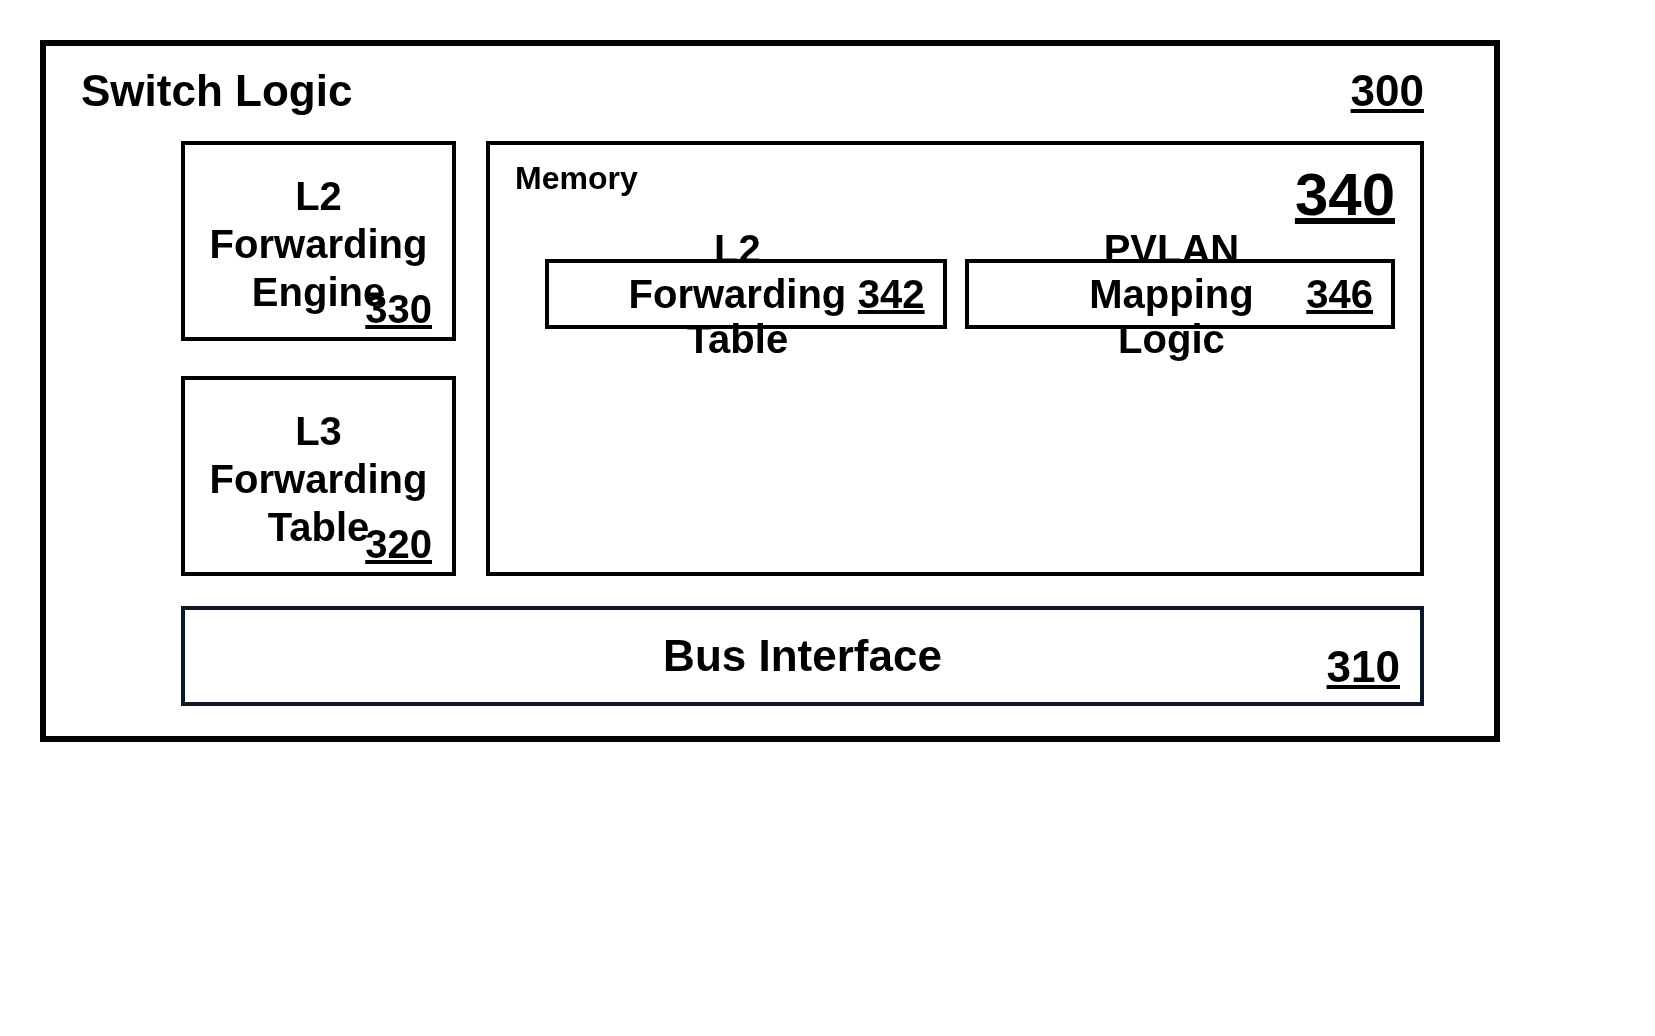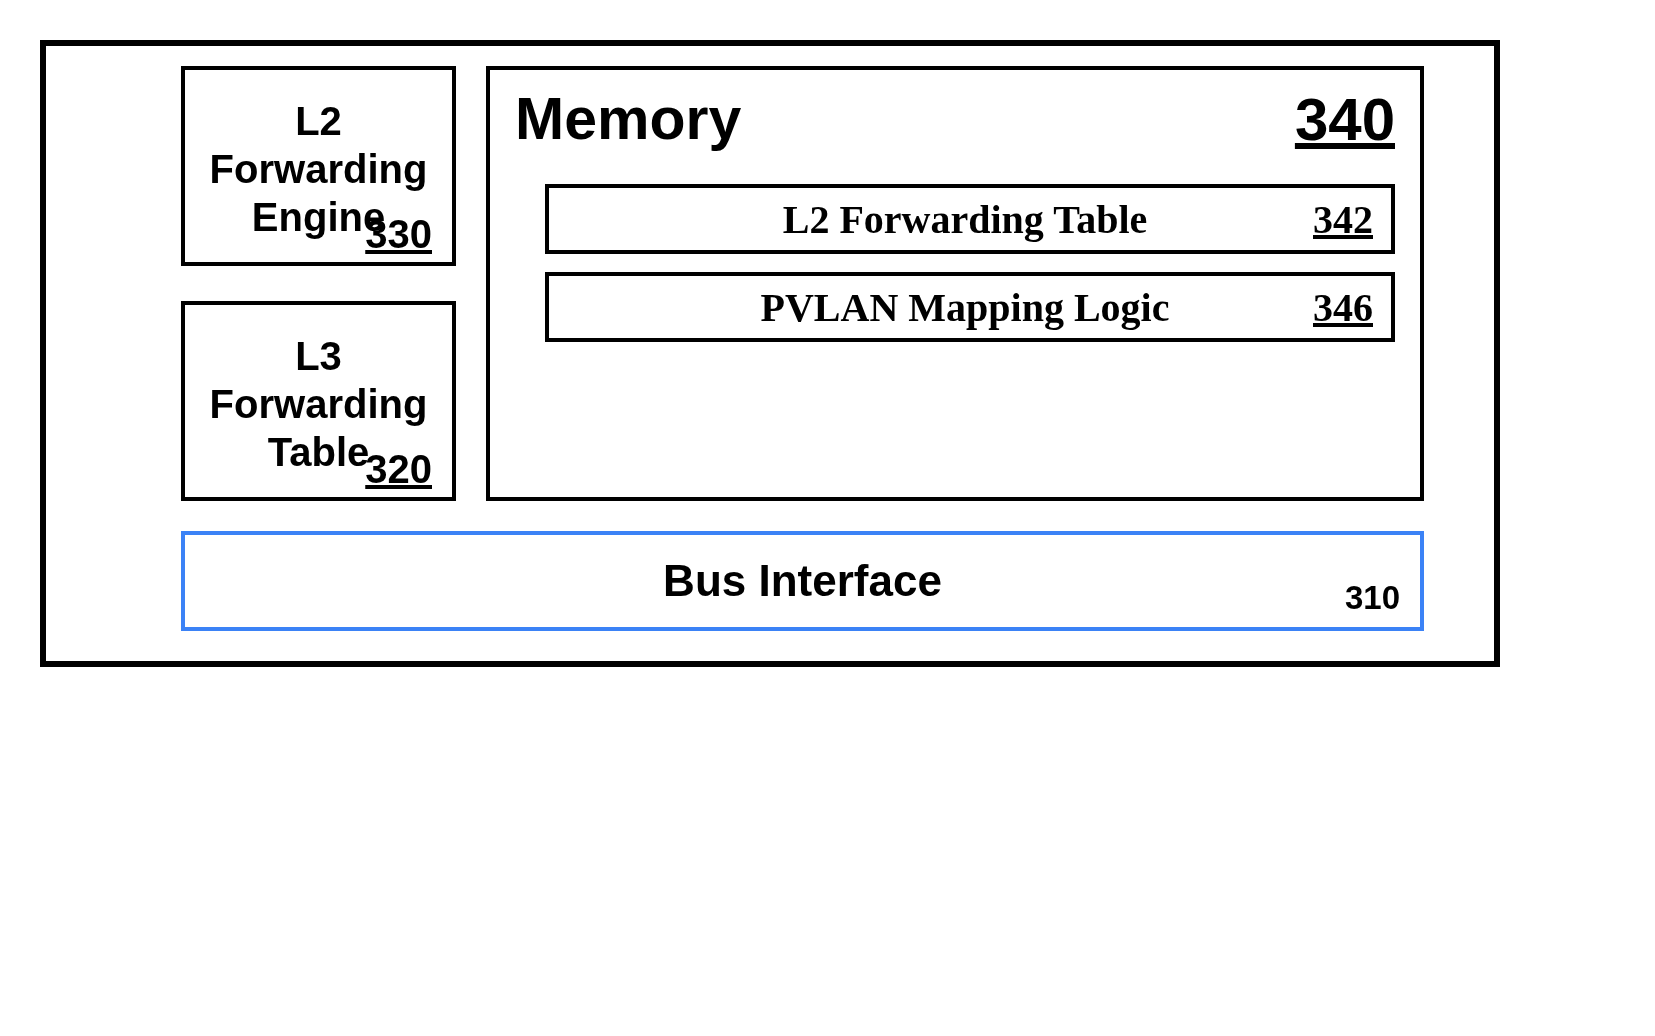--- a/index.html
+++ b/index.html
@@ -74,34 +74,32 @@
       padding: 15px 25px 30px 25px;
       position: relative;
     }
     .memory-title-row {
       display: flex;
       justify-content: space-between;
       align-items: flex-start;
       margin-bottom: 30px;
     }
     .memory-title {
-      font-size: 59px;
+      font-size: 32px;
       font-weight: bold;
     }
     .memory-ref {
       font-size: 60px;
       font-weight: bold;
       text-decoration: underline;
     }
     .table-container {
       padding-left: 30px;
       display: flex;
-      flex-direction: column;
       gap: 18px;
-      font-family: Liberation Serif, serif;
     }
     .table-box {
       border: 4px solid #000;
       display: flex;
       justify-content: space-between;
       align-items: center;
       padding: 8px 18px 8px 18px;
       height: 70px;
       position: relative;
     }
@@ -111,44 +109,49 @@
       flex: 1;
       text-align: center;
       padding-left: 50px;
     }
     .table-ref {
       font-size: 40px;
       font-weight: bold;
       text-decoration: underline;
     }
     .bus-box {
-      border: 4px solid #3b82f6;
+      border: 4px solid #0f172a;
       margin-left: 100px;
       height: 100px;
       display: flex;
       justify-content: center;
       align-items: center;
       position: relative;
     }
     .bus-label {
       font-size: 44px;
       font-weight: bold;
     }
     .bus-ref {
       position: absolute;
       right: 20px;
       bottom: 10px;
-      font-size: 33px;
+      font-size: 44px;
       font-weight: bold;
+      text-decoration: underline;
     }
   </style>
 </head>
 <body>
 
 <div class="outer-container">
+  <div class="title-row">
+    <div class="title-main">Switch Logic</div>
+    <div class="ref-num">300</div>
+  </div>
 
   <div class="content-row">
     <div class="left-col">
       <div class="engine-box">
         <div class="engine-label">
           <span style="white-space: pre-line;">L2
 Forwarding
 Engine</span>
         </div>
         <div class="engine-ref">330</div>

